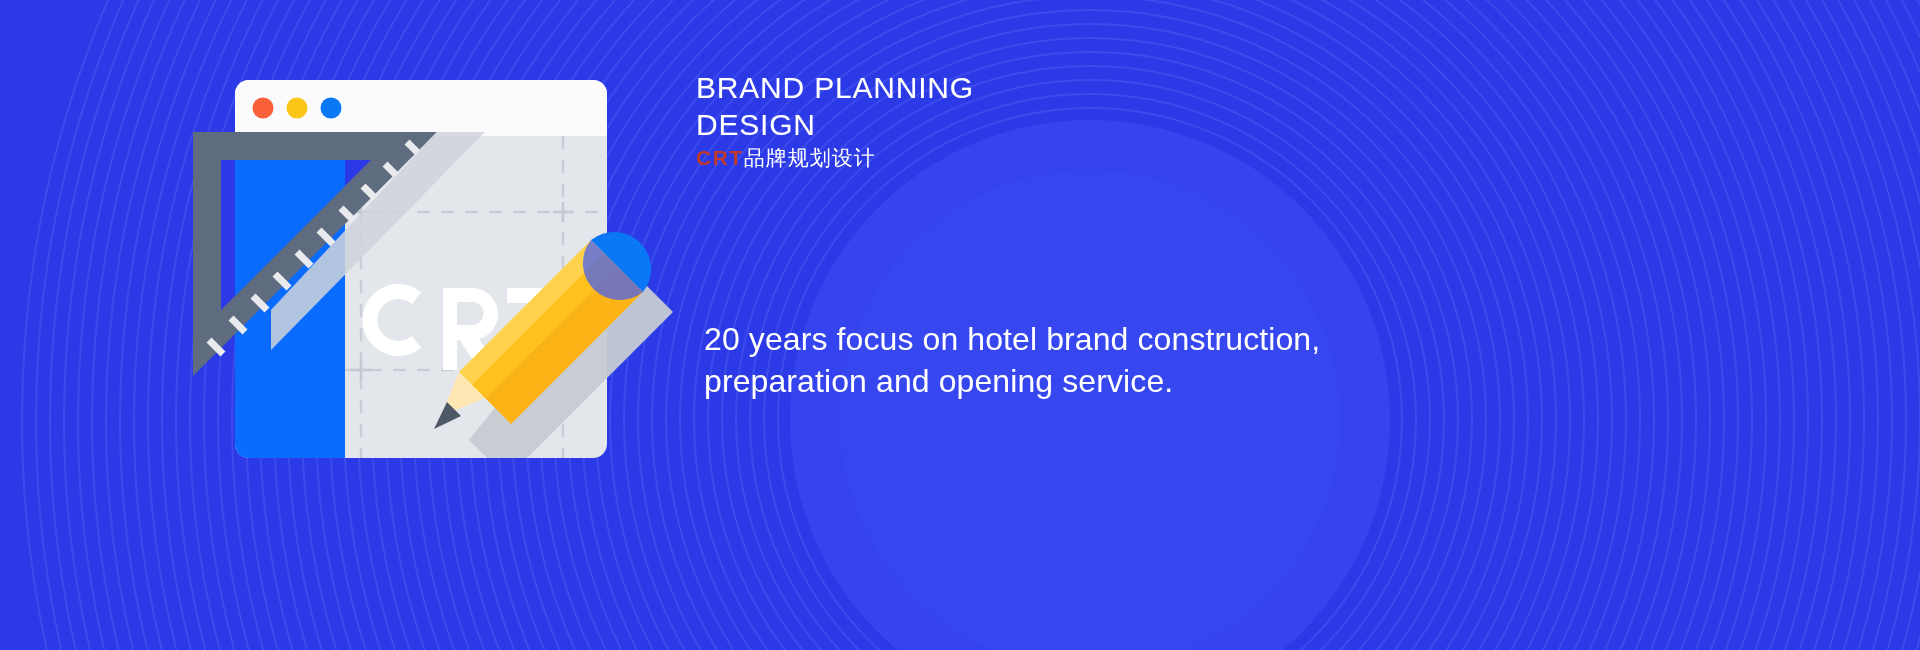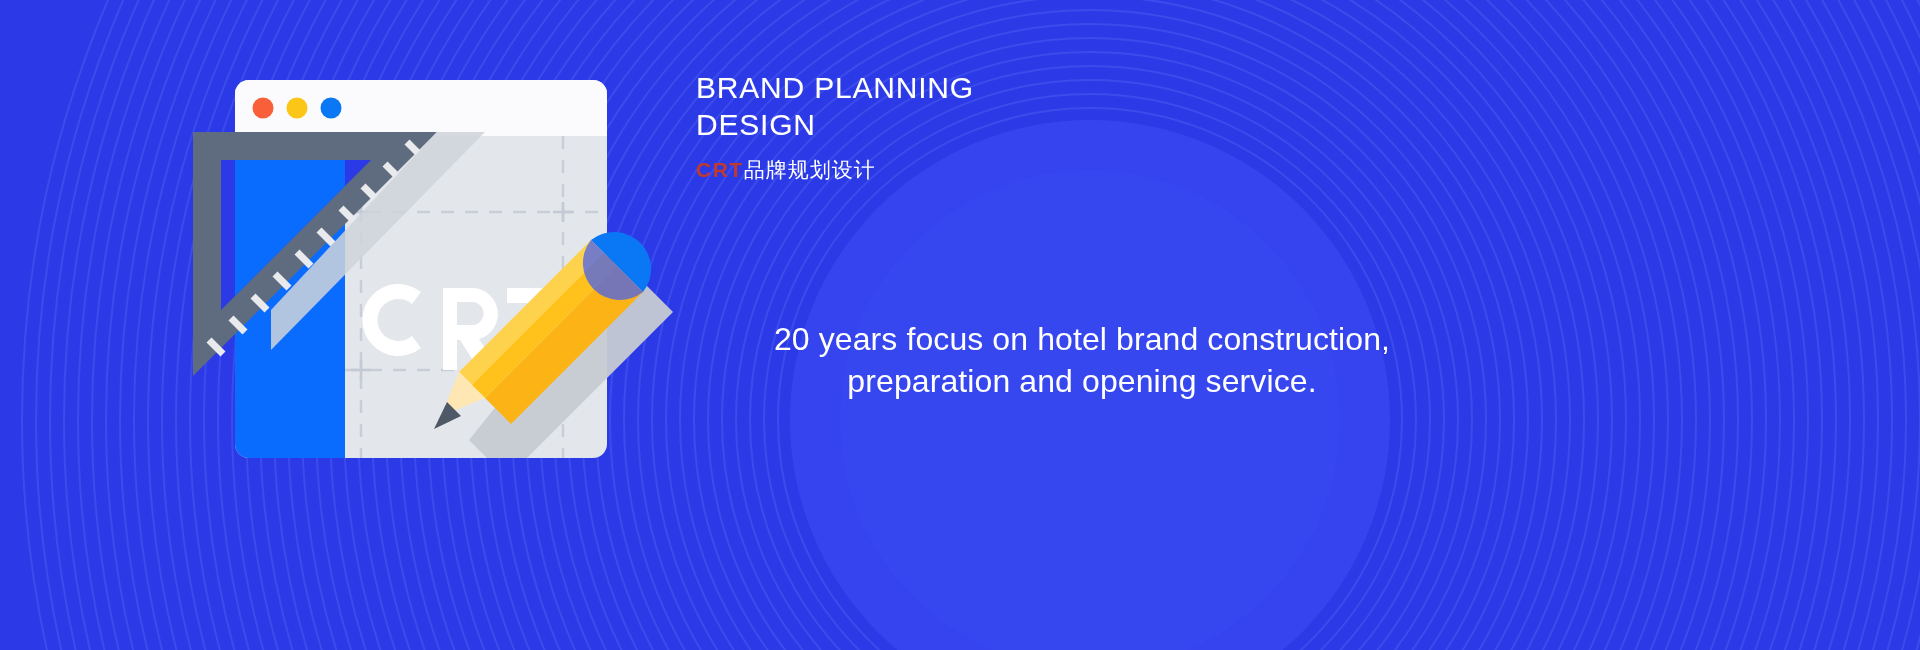--- a/index.html
+++ b/index.html
@@ -39,35 +39,35 @@
   .heading-en {
     color:#ffffff;
     font-size:30px;
     font-weight:400;
     letter-spacing:0.8px;
     line-height:1.22;
     white-space:pre-line;
     text-shadow:0 0 1px rgba(255,255,255,.25);
   }
   .heading-cn {
-    margin-top:14px;
+    margin-top:2px;
     font-size:21px;
     line-height:1.25;
     color:#ffffff;
     letter-spacing:1px;
     white-space:nowrap;
   }
   .heading-cn .brand {
     color:#c0392b;
     letter-spacing:1.5px;
     font-weight:700;
     font-family:"Liberation Sans", sans-serif;
   }
 
-  .tagline-block { position:absolute; left:16px; top:318px; width:740px;text-align:center; }
+  .tagline-block { position:absolute; left:8px; top:318px; width:740px; }
   .tagline-en {
     color:#ffffff;
     font-size:32px;
     font-weight:400;
     line-height:1.32;
     letter-spacing:0.1px;
     white-space:pre-line;
   }
   .tagline-cn {
     margin-top:12px;

